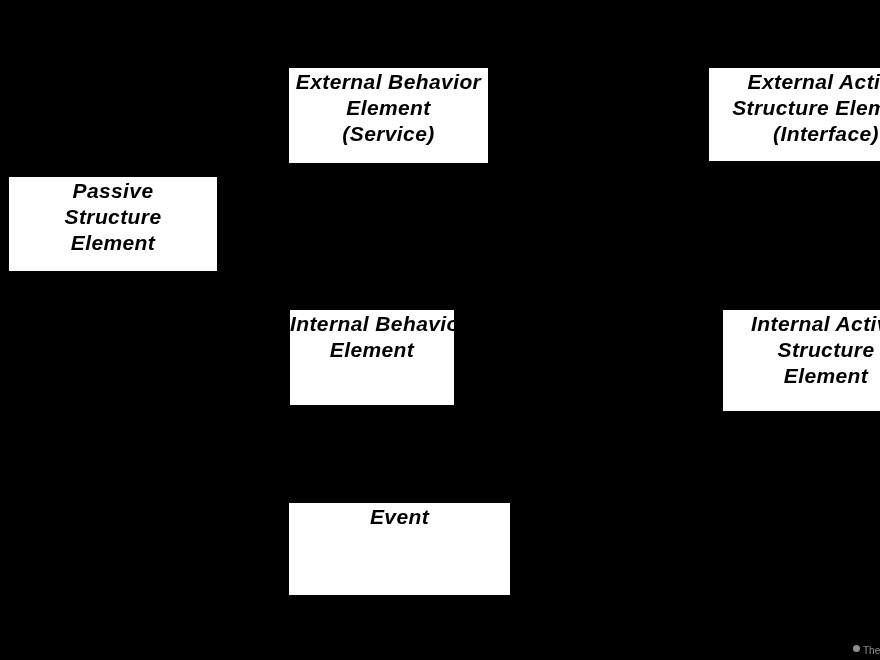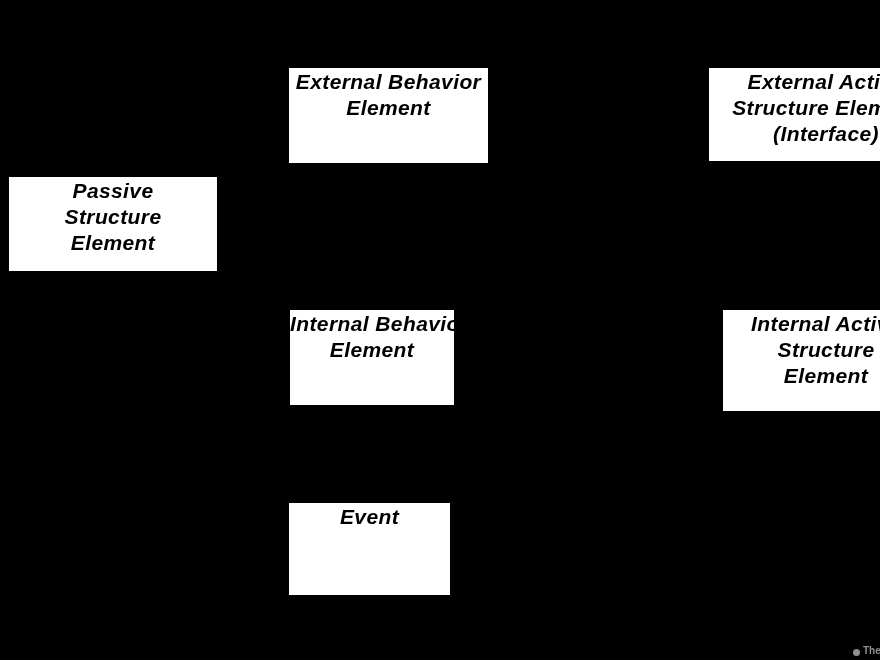--- a/index.html
+++ b/index.html
@@ -30,50 +30,51 @@
   .box .line {
     display: block;
     white-space: nowrap;
   }
   
   .b-ext-behavior  { left: 289px; top: 68px;  width: 199px; height: 95px;  }
   .b-ext-active    { left: 709px; top: 68px;  width: 234px; height: 93px;  }
   .b-passive       { left: 9px;   top: 177px; width: 208px; height: 94px;  }
   .b-int-behavior  { left: 290px; top: 310px; width: 164px; height: 95px;  }
   .b-int-active    { left: 723px; top: 310px; width: 206px; height: 101px; }
-  .b-event         { left: 289px; top: 503px; width: 161px; height: 92px;  }
+  .b-event         { left: 289px; top: 503px; width: 221px; height: 92px;  }
 
   .watermark {
     position: absolute;
     left: 853px;
     top: 645px;
     display: flex;
-    align-items: flex-end;
+    align-items: flex-start;
     gap: 3px;
     color: #8f8f8f;
     font-size: 10px;
-    font-weight: bold;
+    font-weight: normal;
     white-space: nowrap;
   }
   .watermark .dot {
     width: 7px;
     height: 7px;
     border-radius: 50%;
     background: #8f8f8f;
     flex: 0 0 auto;
   }
 </style>
 </head>
 <body>
 
 <div id="canvas">
 
   <div class="box b-ext-behavior">
     <span class="line">External Behavior</span>
     <span class="line">Element</span>
+    <span class="line">(Service)</span>
   </div>
 
   <div class="box b-ext-active">
     <span class="line">External Active</span>
     <span class="line">Structure Element</span>
     <span class="line">(Interface)</span>
   </div>
 
   <div class="box b-passive">
     <span class="line">Passive</span>

